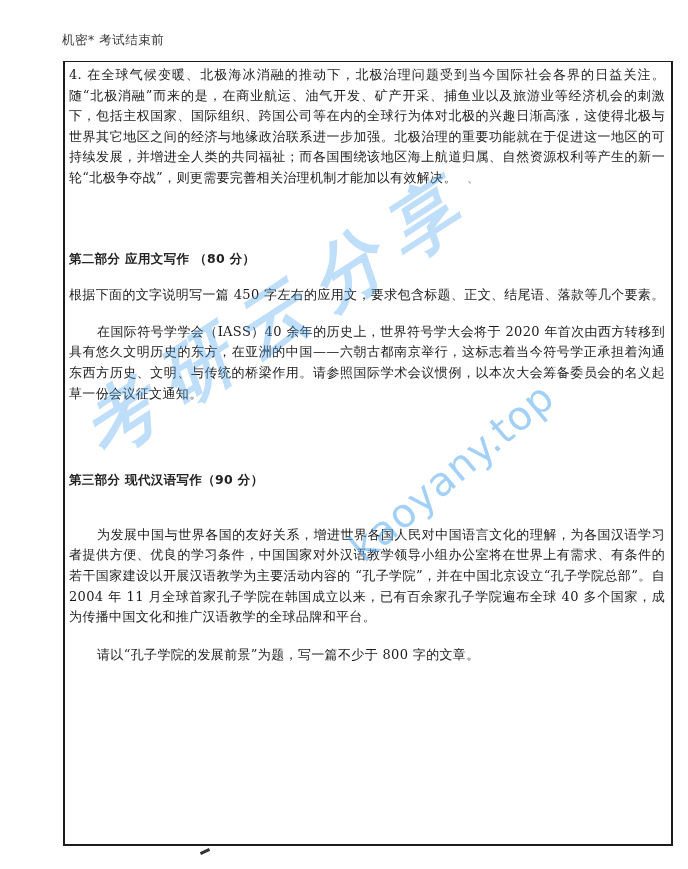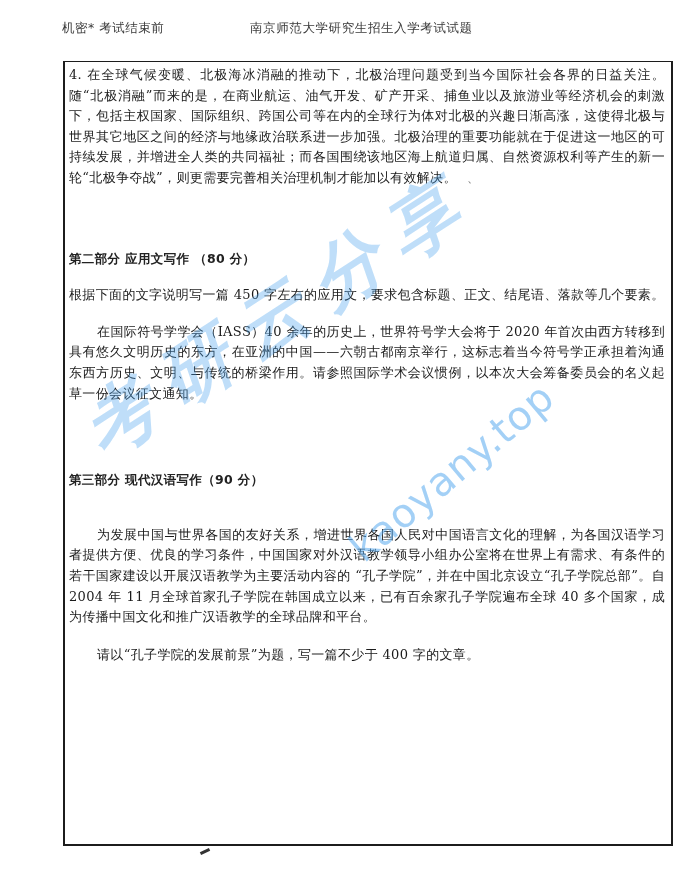--- a/index.html
+++ b/index.html
@@ -10,21 +10,21 @@
     body {
       width: 688px;
       height: 869px;
       position: relative;
       overflow: hidden;
       font-family: "DejaVu Serif", "Liberation Serif", serif;
       color: #1a1a1a;
     }
     .page-header {
       position: absolute;
-      top: 20px;
+      top: 32px;
       left: 60px;
       width: 600px;
       height: 20px;
       font-size: 12.5px;
       color: #3a3a3a;
       font-family: "DejaVu Sans", "Liberation Sans", sans-serif;
     }
     .page-header .confidential {
       position: absolute;
       left: 2px;
@@ -110,21 +110,20 @@
       height: 3px;
       background: #333;
       transform: rotate(-25deg);
     }
   </style>
 </head>
 <body>
 
 <div class="page-header">
   <span class="confidential">机密* 考试结束前</span>
-  <span class="exam-title">南京师范大学研究生招生入学考试试题</span>
 </div>
 
 <div class="frame">
   <div class="content">
 
     <p class="para" style="margin-top:0;"><span>4.</span><span> 在全球</span><span class="u">气候变暖</span><span>、北极海冰消融的推动下，北极治理问题受到当今国际社会各界的日益关注。随“北极消融”而来的是，在商业航运、油气开发、矿产开采、捕鱼业以及旅游业等经济机会的刺激下，包括</span><span class="u">主权国家</span><span>、国际组织</span><span class="u">、跨国公司</span><span>等在内的全球行为体对北极的兴趣日渐高涨，这使得北极与世界其它地区之间的经济与</span><span class="u">地缘政治</span><span>联系进一步加强。北极治理的重要功能就在于促进这一地区的可持续发展，并增进全人类的共同福祉；而各国围绕该地区</span><span class="u">海上航道归属</span><span>、自然资源权利等产生的新一轮“北极争夺战”，则更需要完善相关治理机制才能加以有效解决。</span><span style="margin-left:10px;color:#777;">、</span></p>
 
     <div style="height:60px;"></div>
 
     <p class="section-title">第二部分 应用文写作 （80 分）</p>
@@ -133,20 +132,20 @@
     <div style="height:16px;"></div>
     <p class="para indent">在国际符号学学会（IASS）40 余年的历史上，世界符号学大会将于 2020 年首次由西方转移到具有悠久文明历史的东方，在亚洲的中国——六朝古都南京举行，这标志着当今符号学正承担着沟通东西方历史、文明、与传统的桥梁作用。请参照国际学术会议惯例，以本次大会筹备委员会的名义起草一份会议征文通知。</p>
 
     <div style="height:66px;"></div>
 
     <p class="section-title">第三部分 现代汉语写作（90 分）</p>
     <div style="height:17px;"></div>
     <div style="height:17px;"></div>
     <p class="para indent">为发展中国与世界各国的友好关系，增进世界各国人民对中国语言文化的理解，为各国汉语学习者提供方便、优良的学习条件，中国国家对外汉语教学领导小组办公室将在世界上有需求、有条件的若干国家建设以开展汉语教学为主要活动内容的 “孔子学院”，并在中国北京设立“孔子学院总部”。自 2004 年 11 月全球首家孔子学院在韩国成立以来，已有百余家孔子学院遍布全球 40 多个国家，成为传播中国文化和推广汉语教学的全球品牌和平台。</p>
     <div style="height:17px;"></div>
-    <p class="para indent">请以“孔子学院的发展前景”为题，写一篇不少于 400 字的文章。</p>
+    <p class="para indent">请以“孔子学院的发展前景”为题，写一篇不少于 800 字的文章。</p>
 
   </div>
 </div>
 
 <div class="watermark wm-cn">考研云分享</div>
 <div class="watermark wm-en">kaoyany.top</div>
 <div class="mark"></div>
 
 </body></html>

